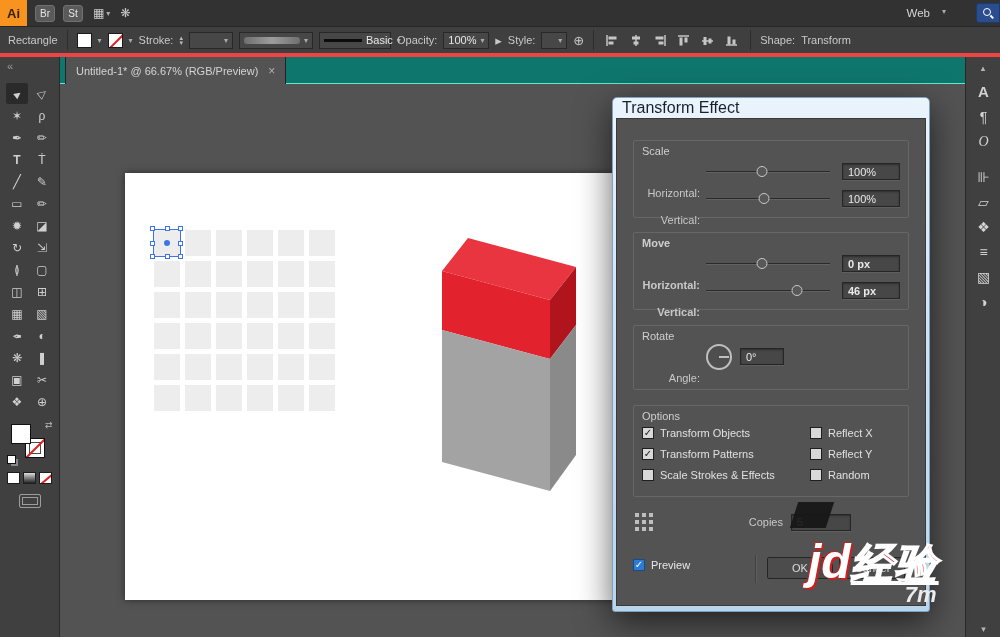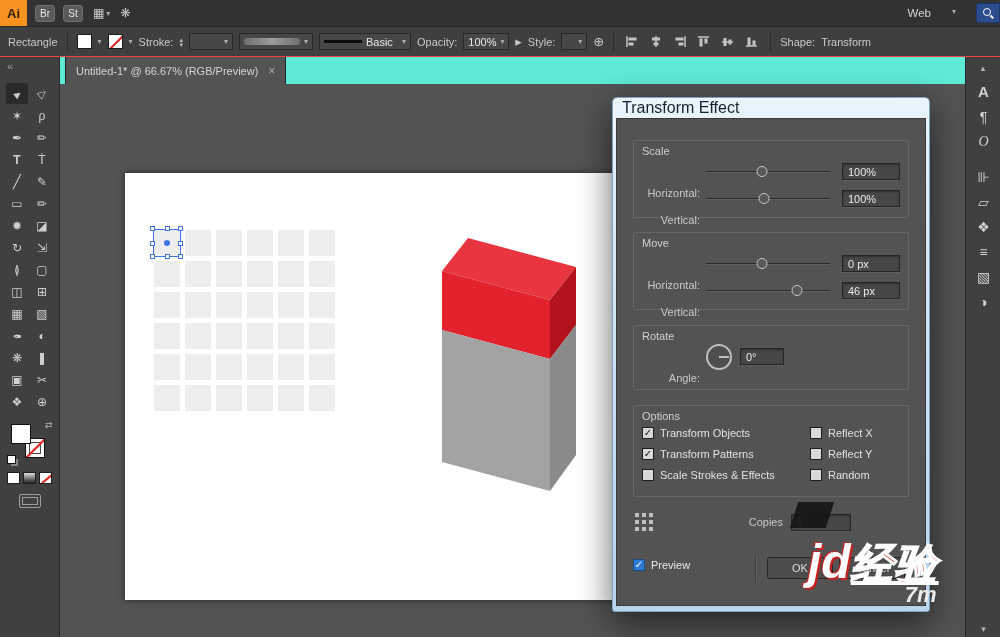--- a/index.html
+++ b/index.html
@@ -8,44 +8,44 @@
 
   
   #menubar { position:absolute; left:0; top:0; right:0; height:27px; background:#323232; border-bottom:1px solid #262626; display:flex; align-items:center; z-index:6; }
   #ai-logo { width:27px; height:26px; background:#f7931e; color:#31230a; font-weight:bold; font-size:13px; display:grid; place-items:center; }
   #menu-items { display:flex; height:100%; margin-left:6px; }
   .menu-item { padding:0 9px; font-size:11.5px; color:#d6d6d6; display:flex; align-items:center; cursor:default; }
   .app-btn { min-width:20px; height:17px; background:#5a5a5a; border:1px solid #707070; border-radius:3px; color:#e6e6e6; font-size:10px; display:grid; place-items:center; padding:0 3px; margin-left:8px; }
   .mb-icon { color:#c9c9c9; font-size:12px; margin-left:10px; display:flex; align-items:center; gap:2px; }
   .chev { font-size:8px; color:#aaa; }
   #menu-right { margin-left:auto; display:flex; align-items:center; }
-  #workspace { display:flex; gap:21px; font-size:11.5px; color:#d6d6d6; margin-right:20px; }
+  #workspace { display:flex; gap:12px; font-size:11.5px; color:#d6d6d6; margin-right:30px; }
   #searchbox { width:24px; height:20px; background:#2b4d8e; border:1px solid #1d3a6e; border-radius:3px 0 0 3px; position:relative; margin-right:0; }
   .mag { position:absolute; left:6px; top:4px; width:8px; height:8px; border:1.5px solid #fff; border-radius:50%; }
   .mag::after { content:""; position:absolute; left:6px; top:7px; width:4px; height:1.5px; background:#fff; transform:rotate(45deg); }
 
   
-  #controlbar { position:absolute; left:0; top:27px; right:0; height:30px; background:#3f3f3f; border-bottom:1px solid #ef4444; display:flex; align-items:center; gap:6px; padding:0 8px; z-index:5; }
+  #controlbar { position:absolute; left:0; top:27px; right:0; height:30px; background:#3f3f3f; border-bottom:4px solid #ef4444; display:flex; align-items:center; gap:6px; padding:0 8px; z-index:5; }
   .bar-label { font-size:11px; color:#c9c9c9; white-space:nowrap; }
   .vdiv { width:1px; height:20px; background:#2c2c2c; margin:0 3px; flex:none; }
   .swatch { width:15px; height:15px; border:1px solid #1b1b1b; background:#fff; position:relative; flex:none; overflow:hidden; }
   .swatch.none::after { content:""; position:absolute; left:-3px; top:6px; width:22px; border-top:2px solid #d22; transform:rotate(-45deg); }
   .field { background:#474747; border:1px solid #282828; height:17px; display:flex; align-items:center; gap:4px; padding:0 4px; font-size:11px; color:#e8e8e8; flex:none; }
-  .w26{width:26px;} .w44{width:44px;} .w46{width:46px;} .w74{width:74px;} .w92{width:92px;}
+  .w26{width:26px;} .w44{width:44px;} .w46{width:46px;} .w74{width:74px;} .w92{width:72px;}
   .stepper { display:flex; flex-direction:column; line-height:5px; font-size:7px; color:#bbb; }
   .profile-bar { flex:1; height:7px; border-radius:3px; background:linear-gradient(90deg,#6f6f6f,#9d9d9d,#6f6f6f); }
   .brush-line { width:38px; height:3px; background:#0c0c0c; flex:none; }
   .push { margin-left:auto; }
   .cbtn { width:18px; height:18px; display:grid; place-items:center; flex:none; }
   .cbtn svg line { stroke:#c6c6c6; stroke-width:1.5; }
   .cbtn svg rect { fill:#c6c6c6; }
   .glyph-btn { font-size:13px; color:#c9c9c9; flex:none; }
 
   
-  #tabbar { position:absolute; left:60px; top:57px; right:35px; height:27px; background:#5eead4; border-bottom:1px solid #5eead4; z-index:2; }
+  #tabbar { position:absolute; left:60px; top:57px; right:35px; height:27px; background:#0f766e; border-bottom:1px solid #5eead4; z-index:2; }
   .tab { position:absolute; left:5px; top:0; height:27px; background:#535353; display:flex; align-items:center; gap:10px; padding:0 10px; font-size:11px; color:#d4d4d4; border-right:1px solid #232323; border-left:1px solid #232323; }
   .tab-close { color:#b0b0b0; font-size:12px; }
 
   
   #toolpanel { position:absolute; left:0; top:57px; bottom:0; width:60px; background:#404040; border-right:1px solid #292929; z-index:3; }
   .panel-head { height:22px; color:#9d9d9d; font-size:11px; padding:3px 0 0 7px; }
   #tool-grid { display:grid; grid-template-columns:22px 22px; justify-content:center; gap:1px 3px; margin-top:4px; }
   .tool { width:22px; height:21px; display:grid; place-items:center; border-radius:2px; }
   .tool.active { background:#2a2a2a; }
   .tool-glyph { font-size:12px; color:#d0d0d0; }
@@ -83,21 +83,21 @@
   .rp-opentype-panel { font-style:italic; font-family:"Liberation Serif","DejaVu Serif",serif; }
   .rp-foot { position:absolute; bottom:3px; left:0; width:35px; text-align:center; color:#b5b5b5; font-size:9px; }
 
   
   #dialog { position:absolute; left:612px; top:97px; width:318px; height:515px; z-index:10; padding:0 3px 3px; border-radius:5px 5px 3px 3px; background:linear-gradient(180deg,#eaf4fc,#cfe3f4 45%,#b9d5ec); border:1px solid #7fa2c2; box-shadow:0 10px 34px rgba(0,0,0,.6); }
   .dlg-title { height:20px; display:flex; align-items:center; padding-left:6px; font-size:16px; color:#16222e; }
   .dlg-body { position:relative; height:488px; background:#535353; border:1px solid #3a3a3a; padding:0 16px; }
   .group { border:1px solid #676767; border-radius:2px; padding:2px 8px 4px; }
   .group-label { font-size:11px; color:#cfcfcf; padding:2px 0 1px; }
   #g-scale { margin-top:21px; height:78px; }
-  #g-move { margin-top:14px; height:78px; }
+  #g-move { margin-top:14px; height:78px;font-weight:bold; }
   #g-rotate { margin-top:15px; height:65px; }
   #g-options { margin-top:15px; height:92px; }
   .srow { display:flex; align-items:center; height:27px; }
   .lbl { width:58px; text-align:right; margin-right:6px; font-size:11px; color:#c8c8c8; flex:none;margin-top:42px; }
   .slider { position:relative; width:124px; height:11px; flex:none; }
   .slider::before { content:""; position:absolute; left:0; right:0; top:5px; height:1px; background:#2a2a2a; box-shadow:0 1px 0 rgba(255,255,255,.09); }
   .knob { position:absolute; top:0; width:11px; height:11px; border-radius:50%; background:#585858; border:1px solid #c9c9c9; transform:translateX(-50%); }
   .val { margin-left:auto; width:58px; height:17px; background:#474747; border:1px solid #262626; box-shadow:inset 0 1px 2px rgba(0,0,0,.35), 0 1px 0 rgba(255,255,255,.07); font-size:11px; color:#e9e9e9; display:flex; align-items:center; padding:0 5px; flex:none; }
   .dial { width:26px; height:26px; border-radius:50%; border:2px solid #bfbfbf; background:#4e4e4e; position:relative; margin-right:8px; flex:none; }
   .dial::after { content:""; position:absolute; left:50%; top:50%; width:10px; height:2px; background:#bfbfbf; transform:translateY(-50%); }

